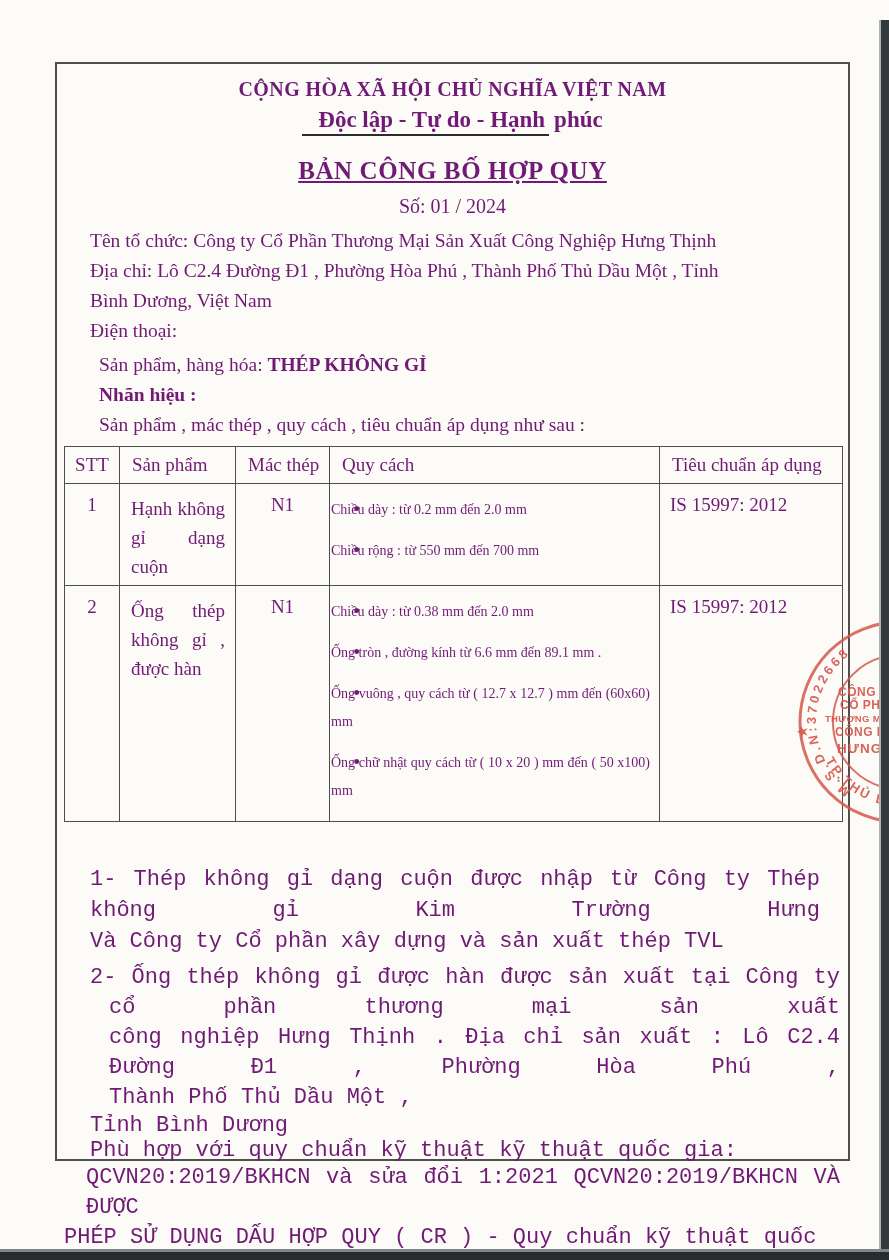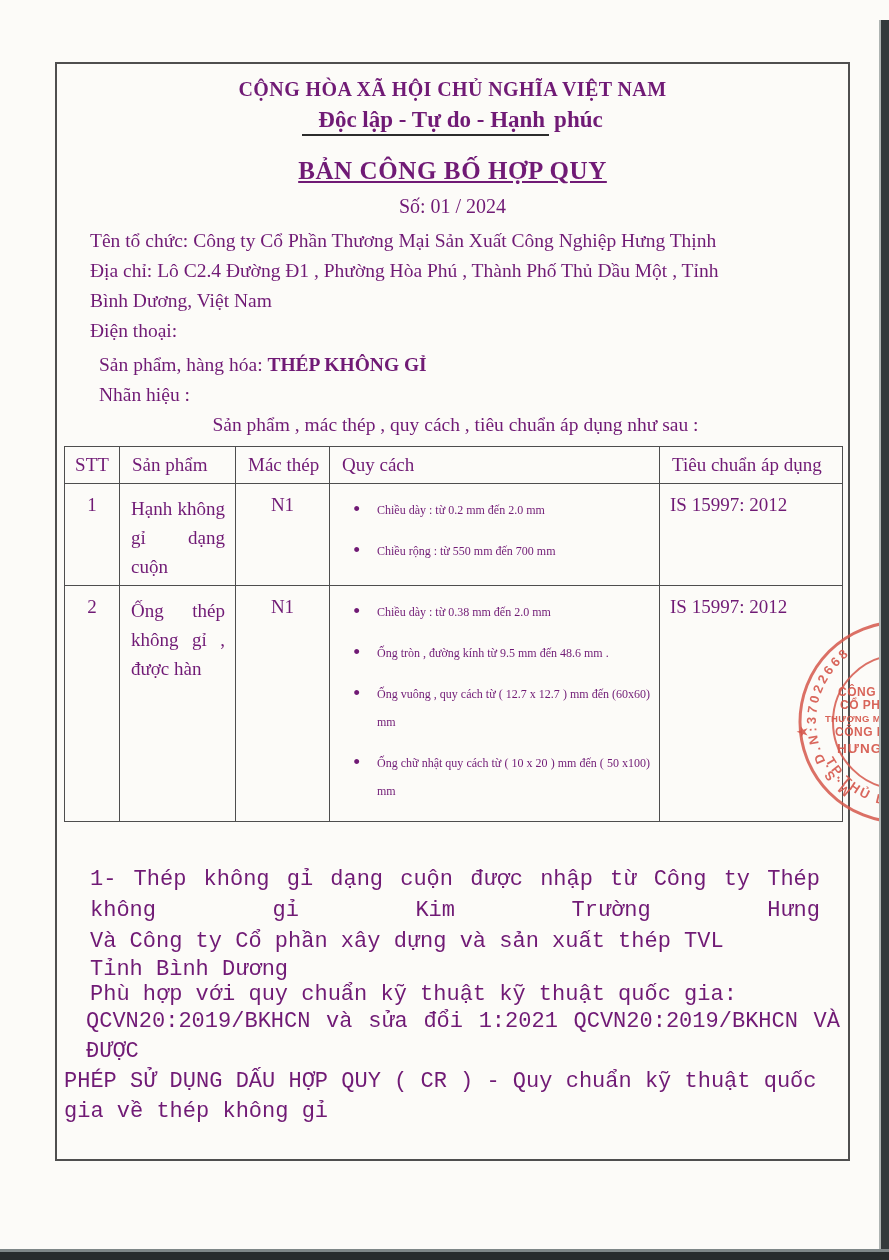--- a/index.html
+++ b/index.html
@@ -28,41 +28,41 @@
   .motto-tail{margin-left:5px;}
   .doc-title{margin:20px 0 0;text-align:center;font-size:25px;font-weight:bold;letter-spacing:.6px;line-height:34px;text-decoration:underline;}
   .doc-number{margin:4px 0 0;text-align:center;font-size:20px;line-height:28px;}
 
   .body-text{font-size:19.5px;line-height:30px;}
   p{margin:0;}
   .p-org{margin:6px 36px 0 33px;}
   .p-addr{margin:0 30px 0 33px;text-align:justify;}
   .p-phone{margin:0 36px 0 33px;}
   .p-product{margin:4px 36px 0 42px;}
-  .p-brand{margin:0 36px 0 42px;}
-  .p-intro{margin:0 36px 0 42px;text-align:center;}
+  .p-brand{margin:0 36px 0 42px;font-weight:bold;}
+  .p-intro{margin:0 36px 0 42px;}
   .bold{font-weight:bold;}
 
   table.products{
     table-layout:fixed;border-collapse:collapse;
     margin:6px 0 0 7px;width:778px;
     font-size:19px;
   }
   table.products th,table.products td{border:1.6px solid #4e4e4e;vertical-align:top;overflow:hidden;}
   tr.head{height:37px;}
   tr.head th{font-weight:normal;text-align:left;padding:4px 4px 4px 12px;vertical-align:middle;}
   tr.head th.c-stt{text-align:center;padding:4px 2px;}
   tr.r1{height:96px;}
   tr.r2{height:233px;}
   td.c-stt{text-align:center;padding-top:10px;}
   td.c-sp{padding:10px 10px 4px 11px;text-align:justify;line-height:29px;}
   td.c-mt{text-align:center;padding-top:10px;}
   td.c-tc{padding:10px 6px 4px 10px;}
   ul.spec-list{list-style:none;margin:0;padding:11px 8px 2px 0;}
-  ul.spec-list li{position:relative;padding-left:46px;margin-bottom:13px;text-align:justify;line-height:28px;font-size:12px;}
+  ul.spec-list li{position:relative;margin-bottom:13px;text-align:justify;line-height:28px;font-size:14px;}
   ul.spec-list li::before{content:"\2022";position:absolute;left:22px;top:-1px;font-size:21px;}
 
   .notes{font-size:22px;font-family:Liberation Mono, monospace;}
   .note1{margin:42px 28px 0 33px;line-height:31px;}
   .note2{margin:6px 8px 0 52px;line-height:30px;}
   .note2 .hang{ text-indent:-19px;}
   .jl{text-align:justify;text-align-last:justify;}
   .p-province{margin:0 36px 0 33px;}
   .p-conform{margin:0 36px 0 33px;}
   .qcvn{margin:0 8px 0 7px;line-height:30px;}
@@ -124,34 +124,39 @@
           </td>
           <td class="c-tc">IS 15997: 2012</td>
         </tr>
         <tr class="r2">
           <td class="c-stt">2</td>
           <td class="c-sp">Ống thép không gỉ , được hàn</td>
           <td class="c-mt">N1</td>
           <td>
             <ul class="spec-list">
               <li>Chiều dày : từ 0.38 mm đến 2.0 mm</li>
-              <li>Ống tròn , đường kính từ 9.5 mm đến 48.6 mm .</li>
+              <li>Ống tròn , đường kính từ 6.6 mm đến 89.1 mm .</li>
               <li>Ống vuông , quy cách từ ( 12.7 x 12.7 ) mm đến (60x60) mm</li>
               <li>Ống chữ nhật quy cách từ ( 10 x 20 ) mm đến ( 50 x100) mm</li>
             </ul>
           </td>
           <td class="c-tc">IS 15997: 2012</td>
         </tr>
       </tbody>
     </table>
 
     <div class="notes">
       <div class="note1">
         <div class="jl">1-  Thép không gỉ dạng cuộn được nhập từ Công ty Thép không gỉ Kim Trường Hưng</div>
         <div>Và Công ty Cổ phần xây dựng và sản xuất thép TVL</div>
+      </div>
+      <div class="note2">
+        <div class="hang jl">2-  Ống thép không gỉ được hàn được sản xuất tại Công ty cổ phần thương mại sản xuất</div>
+        <div class="jl">công nghiệp Hưng Thịnh . Địa chỉ sản xuất : Lô C2.4 Đường Đ1 , Phường Hòa Phú ,</div>
+        <div>Thành Phố Thủ Dầu Một ,</div>
       </div>
       <p class="p-province">Tỉnh Bình Dương</p>
       <p class="p-conform">Phù hợp với quy chuẩn kỹ thuật kỹ thuật quốc gia:</p>
       <div class="qcvn">
         <div class="l1">QCVN20:2019/BKHCN và sửa đổi 1:2021 QCVN20:2019/BKHCN VÀ ĐƯỢC</div>
         <div>PHÉP SỬ DỤNG DẤU HỢP QUY ( CR ) -  Quy chuẩn kỹ thuật quốc gia về thép không gỉ</div>
       </div>
     </div>
 
   </div>

